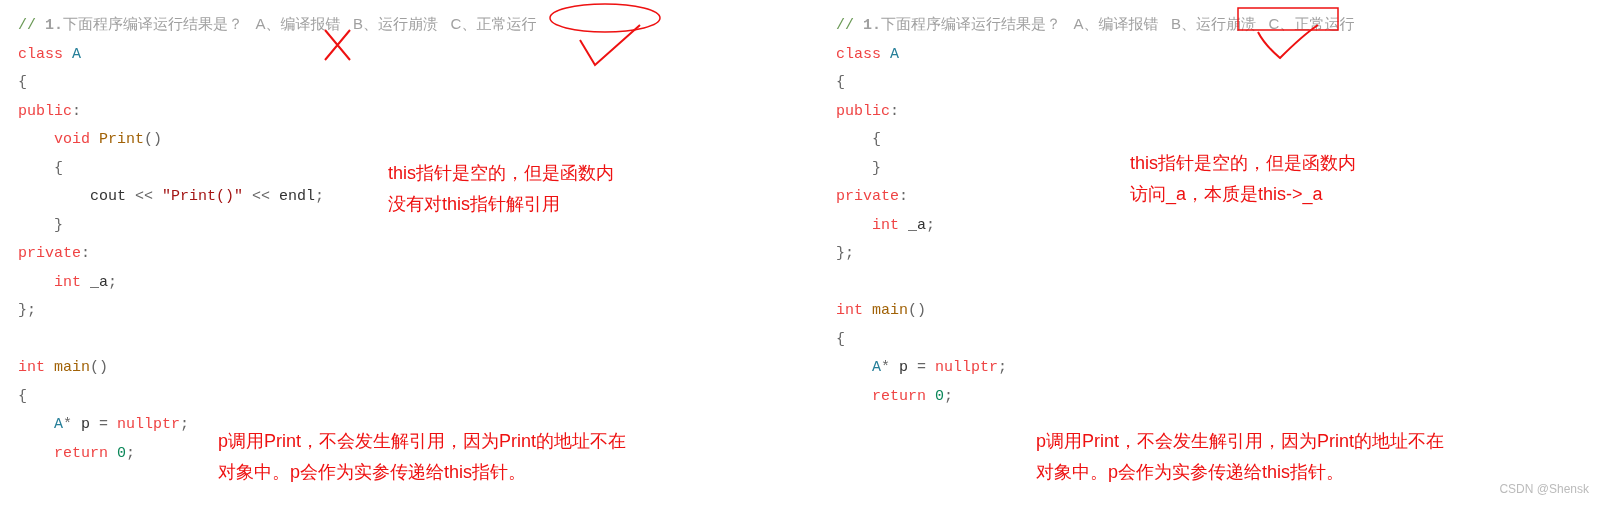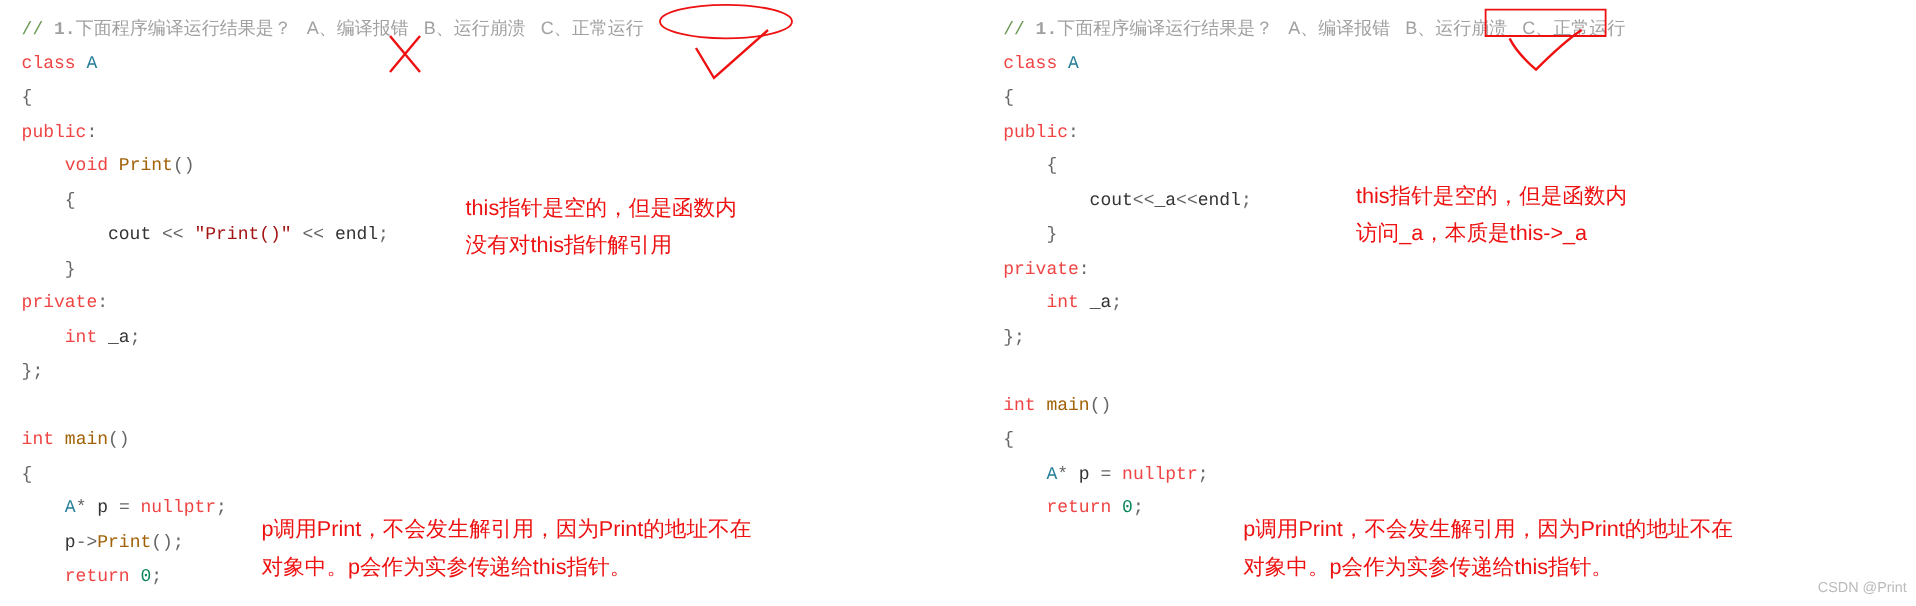--- a/index.html
+++ b/index.html
@@ -59,42 +59,40 @@
   <div class="code-line"><span class="punc">    {</span></div>
   <div class="code-line"><span>        </span><span>cout</span><span class="punc"> &lt;&lt; </span><span class="string">"Print()"</span><span class="punc"> &lt;&lt; </span><span>endl</span><span class="punc">;</span></div>
   <div class="code-line"><span class="punc">    }</span></div>
   <div class="code-line"><span class="keyword">private</span><span class="punc">:</span></div>
   <div class="code-line"><span>    </span><span class="keyword">int</span><span> </span><span>_a</span><span class="punc">;</span></div>
   <div class="code-line"><span class="punc">};</span></div>
   <div class="code-line"><span></span>&nbsp;</div>
   <div class="code-line"><span class="keyword">int</span><span> </span><span class="func">main</span><span class="punc">()</span></div>
   <div class="code-line"><span class="punc">{</span></div>
   <div class="code-line"><span>    </span><span class="classname">A</span><span class="punc">* </span><span>p</span><span class="punc"> = </span><span class="keyword">nullptr</span><span class="punc">;</span></div>
-  <div class="code-line"><span>    </span><span>p</span><span class="punc">-&gt;</span><span class="func">Print</span><span class="punc">();</span></div>
   <div class="code-line"><span>    </span><span class="keyword">return</span><span> </span><span class="num">0</span><span class="punc">;</span></div>
 </div>
 
 <svg class="overlay" width="790" height="505">
   <path d="M 325 30 L 350 60 M 350 30 L 325 60" stroke="#e11" stroke-width="2" fill="none"></path>
   <ellipse cx="605" cy="18" rx="55" ry="14" stroke="#e11" stroke-width="1.5" fill="none"></ellipse>
   <path d="M 580 40 L 595 65 L 640 25" stroke="#e11" stroke-width="2" fill="none"></path>
 </svg>
 
 <div class="annot" style="left:388px; top:158px;">this指针是空的，但是函数内
 没有对this指针解引用</div>
 <div class="annot" style="left:218px; top:426px;">p调用Print，不会发生解引用，因为Print的地址不在
 对象中。p会作为实参传递给this指针。</div>
 
 <div class="panel right">
   <div class="code-line"><span class="comment">// </span><span class="optbold">1.</span><span class="question">下面程序编译运行结果是？</span><span class="question">   </span><span class="question">A、编译报错</span><span class="question">   </span><span class="question">B、运行崩溃</span><span class="question">   </span><span class="question">C、正常运行</span></div>
   <div class="code-line"><span class="keyword">class</span><span> </span><span class="classname">A</span></div>
   <div class="code-line"><span class="punc">{</span></div>
   <div class="code-line"><span class="keyword">public</span><span class="punc">:</span></div>
   <div class="code-line"><span class="punc">    {</span></div>
-  <div class="code-line"><span>        </span><span>cout</span><span class="punc">&lt;&lt;</span><span>_a</span><span class="punc">&lt;&lt;</span><span>endl</span><span class="punc">;</span></div>
   <div class="code-line"><span class="punc">    }</span></div>
   <div class="code-line"><span class="keyword">private</span><span class="punc">:</span></div>
   <div class="code-line"><span>    </span><span class="keyword">int</span><span> </span><span>_a</span><span class="punc">;</span></div>
   <div class="code-line"><span class="punc">};</span></div>
   <div class="code-line"><span></span>&nbsp;</div>
   <div class="code-line"><span class="keyword">int</span><span> </span><span class="func">main</span><span class="punc">()</span></div>
   <div class="code-line"><span class="punc">{</span></div>
   <div class="code-line"><span>    </span><span class="classname">A</span><span class="punc">* </span><span>p</span><span class="punc"> = </span><span class="keyword">nullptr</span><span class="punc">;</span></div>
   <div class="code-line"><span>    </span><span class="keyword">return</span><span> </span><span class="num">0</span><span class="punc">;</span></div>
 </div>
@@ -102,13 +100,13 @@
 <svg class="overlay" style="left:818px" width="780" height="505">
   <path d="M 420 8 L 520 8 L 520 30 L 420 30 Z" stroke="#e11" stroke-width="1.5" fill="none"></path>
   <path d="M 440 32 C 445 42, 455 52, 462 58 C 470 50, 485 35, 500 25" stroke="#e11" stroke-width="2" fill="none"></path>
 </svg>
 
 <div class="annot" style="left:1130px; top:148px;">this指针是空的，但是函数内
 访问_a，本质是this-&gt;_a</div>
 <div class="annot" style="left:1036px; top:426px;">p调用Print，不会发生解引用，因为Print的地址不在
 对象中。p会作为实参传递给this指针。</div>
 
-<div class="watermark">CSDN @Print</div>
+<div class="watermark">CSDN @Shensk</div>
 
 </body></html>

